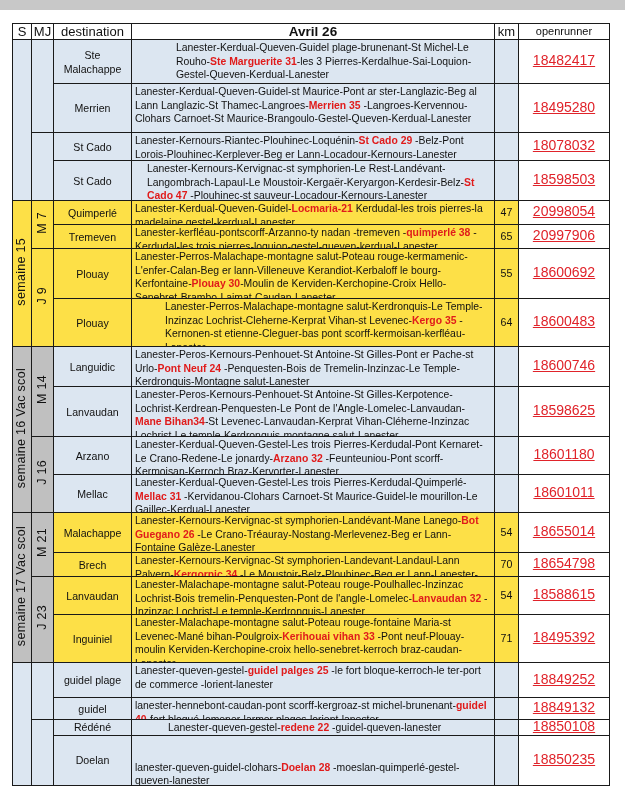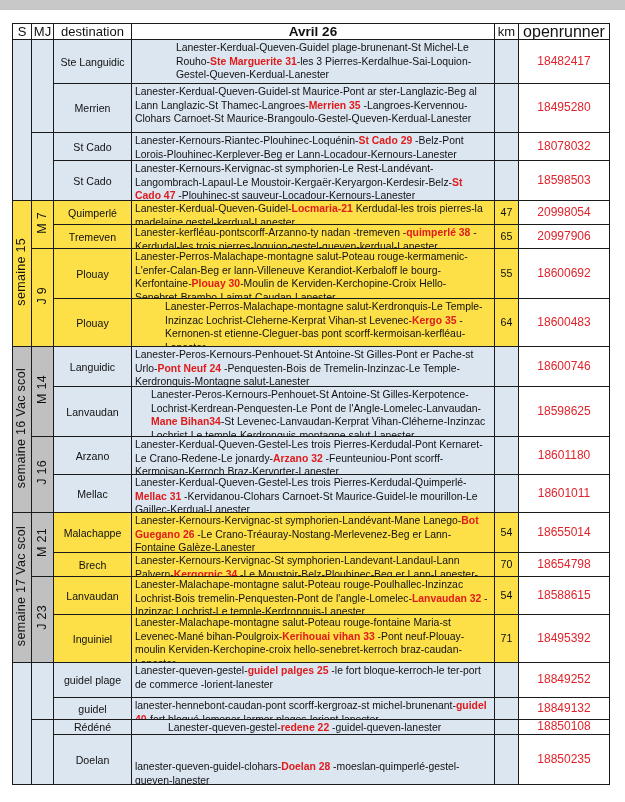--- a/index.html
+++ b/index.html
@@ -28,33 +28,33 @@
     overflow: hidden;
   }
   th {
     font-weight: normal;
     font-size: 13px;
     height: 15px;
     text-align: center;
     background: #fff;
   }
   th.month { font-weight: bold; font-size: 13.5px; }
-  th.small { font-size: 16px; }
+  th.small { font-size: 11px; }
   .blue { background: #dce6f1; padding-left: 48px; }
   .yellow { background: #fde047; }
   .gray { background: #c0c0c0; }
   .white { background: #ffffff; }
   td.dest { text-align: center; font-size: 10.6px; line-height: 14px; padding: 0 2px; }
   td.route { padding: 1px 3px 0 3px; vertical-align: top; }
   td.route .txt { display: block; overflow: hidden; }
   td.km { text-align: center; font-size: 10.6px; }
   td.link { text-align: center; }
   td.link a {
-    color: #e0232a; 
-    font-size: 12px; cursor: pointer;
+    color: #e0232a; text-decoration: underline;
+    font-size: 14px; cursor: pointer;
   }
   .hl { color: #e01b1b; font-weight: bold; }
   td.vert { text-align: center; vertical-align: middle; }
   .vtext {
     display: inline-block;
     writing-mode: vertical-rl;
     transform: rotate(180deg);
     white-space: nowrap;
     font-size: 12.5px;
     letter-spacing: 0.3px;
@@ -82,21 +82,21 @@
       <th>destination</th>
       <th class="month">Avril 26</th>
       <th>km</th>
       <th class="small">openrunner</th>
     </tr>
   </thead>
   <tbody id="tbody">
         <tr style="height: 44px;">
           <td rowspan="4" class="vert blue"><span class="vtext">semaine 14</span></td>
           <td rowspan="2" class="vert blue"><span class="vtext">M 31</span></td>
-          <td class="dest blue">Ste Languidic</td>
+          <td class="dest blue">Ste Malachappe</td>
           <td class="route blue">
             <span class="txt" style="max-height: 42px; margin-left: 41px;"><span>Lanester-Kerdual-Queven-Guidel plage-brunenant-St Michel-Le Rouho-</span><span class="hl">Ste Marguerite 31</span><span>-les 3 Pierres-Kerdalhue-Sai-Loquion-Gestel-Queven-Kerdual-Lanester</span></span>
           </td>
           <td class="km blue">50</td>
           <td class="link white"><a>18482417</a></td>
         </tr>
         <tr style="height: 49px;">
           <td class="dest blue">Merrien</td>
           <td class="route blue">
             <span class="txt" style="max-height: 47px;"><span>Lanester-Kerdual-Queven-Guidel-st Maurice-Pont ar ster-Langlazic-Beg al Lann Langlazic-St Thamec-Langroes-</span><span class="hl">Merrien 35</span><span> -Langroes-Kervennou-Clohars Carnoet-St Maurice-Brangoulo-Gestel-Queven-Kerdual-Lanester</span></span>
@@ -109,21 +109,21 @@
           <td class="dest blue">St Cado</td>
           <td class="route blue">
             <span class="txt" style="max-height: 26px;"><span>Lanester-Kernours-Riantec-Plouhinec-Loquénin-</span><span class="hl">St Cado 29</span><span> -Belz-Pont Lorois-Plouhinec-Kerplever-Beg er Lann-Locadour-Kernours-Lanester</span></span>
           </td>
           <td class="km blue">54</td>
           <td class="link white"><a>18078032</a></td>
         </tr>
         <tr style="height: 40px;">
           <td class="dest blue">St Cado</td>
           <td class="route blue">
-            <span class="txt" style="max-height: 38px;"><span>Lanester-Kernours-Kervignac-st symphorien-Le Rest-Landévant-Langombrach-Lapaul-Le Moustoir-Kergaër-Keryargon-Kerdesir-Belz-</span><span class="hl">St Cado 47</span><span> -Plouhinec-st sauveur-Locadour-Kernours-Lanester</span></span>
+            <span class="txt" style="max-height: 38px; margin-left: 12px;"><span>Lanester-Kernours-Kervignac-st symphorien-Le Rest-Landévant-Langombrach-Lapaul-Le Moustoir-Kergaër-Keryargon-Kerdesir-Belz-</span><span class="hl">St Cado 47</span><span> -Plouhinec-st sauveur-Locadour-Kernours-Lanester</span></span>
           </td>
           <td class="km blue">69</td>
           <td class="link white"><a>18598503</a></td>
         </tr>
         <tr style="height: 24px;">
           <td rowspan="4" class="vert yellow"><span class="vtext">semaine 15</span></td>
           <td rowspan="2" class="vert yellow"><span class="vtext">M 7</span></td>
           <td class="dest yellow">Quimperlé</td>
           <td class="route yellow">
             <span class="txt" style="max-height: 22px;"><span>Lanester-Kerdual-Queven-Guidel-</span><span class="hl">Locmaria-21</span><span> Kerdudal-les trois pierres-la madelaine gestel-kerdual-Lanester</span></span>
@@ -162,21 +162,21 @@
           <td class="dest blue">Languidic</td>
           <td class="route blue">
             <span class="txt" style="max-height: 38px;"><span>Lanester-Peros-Kernours-Penhouet-St Antoine-St Gilles-Pont er Pache-st Urlo-</span><span class="hl">Pont Neuf 24</span><span> -Penquesten-Bois de Tremelin-Inzinzac-Le Temple-Kerdronquis-Montagne salut-Lanester</span></span>
           </td>
           <td class="km blue">47</td>
           <td class="link white"><a>18600746</a></td>
         </tr>
         <tr style="height: 50px;">
           <td class="dest blue">Lanvaudan</td>
           <td class="route blue">
-            <span class="txt" style="max-height: 48px; margin-left: 16px;"><span>Lanester-Peros-Kernours-Penhouet-St Antoine-St Gilles-Kerpotence-Lochrist-Kerdrean-Penquesten-Le Pont de l'Angle-Lomelec-Lanvaudan-</span><span class="hl">Mane Bihan34</span><span>-St Levenec-Lanvaudan-Kerprat Vihan-Cléherne-Inzinzac Lochrist-Le temple-Kerdronquis-montagne salut-Lanester</span></span>
+            <span class="txt" style="max-height: 48px;"><span>Lanester-Peros-Kernours-Penhouet-St Antoine-St Gilles-Kerpotence-Lochrist-Kerdrean-Penquesten-Le Pont de l'Angle-Lomelec-Lanvaudan-</span><span class="hl">Mane Bihan34</span><span>-St Levenec-Lanvaudan-Kerprat Vihan-Cléherne-Inzinzac Lochrist-Le temple-Kerdronquis-montagne salut-Lanester</span></span>
           </td>
           <td class="km blue">68</td>
           <td class="link white"><a>18598625</a></td>
         </tr>
         <tr style="height: 38px;">
           <td rowspan="2" class="vert gray"><span class="vtext">J 16</span></td>
           <td class="dest blue">Arzano</td>
           <td class="route blue">
             <span class="txt" style="max-height: 36px;"><span>Lanester-Kerdual-Queven-Gestel-Les trois Pierres-Kerdudal-Pont Kernaret-Le Crano-Redene-Le jonardy-</span><span class="hl">Arzano 32</span><span> -Feunteuniou-Pont scorff-Kermoisan-Kerroch Braz-Kervorter-Lanester</span></span>
           </td>

